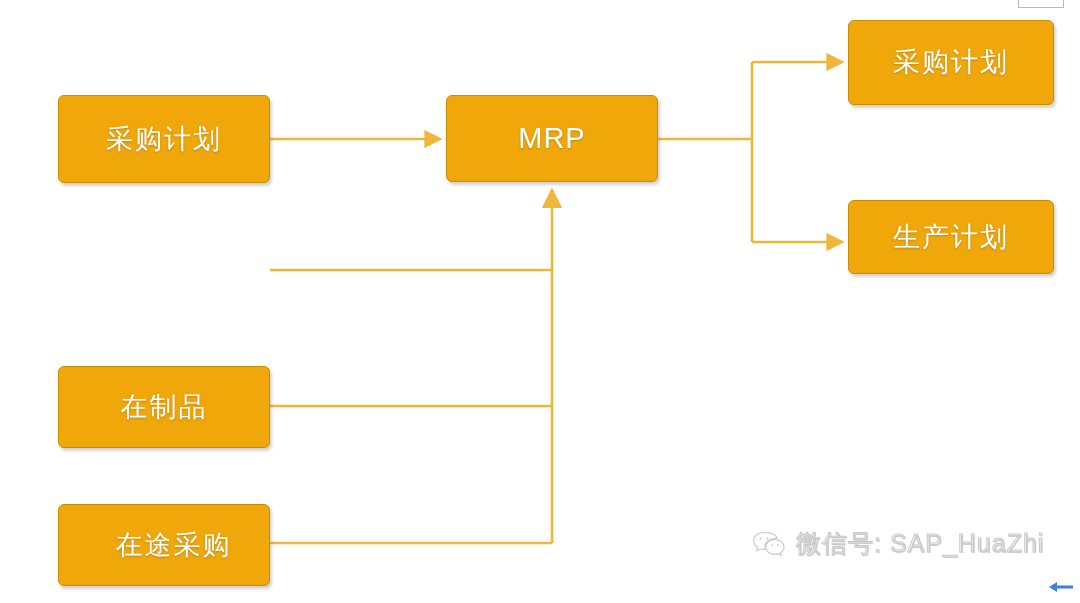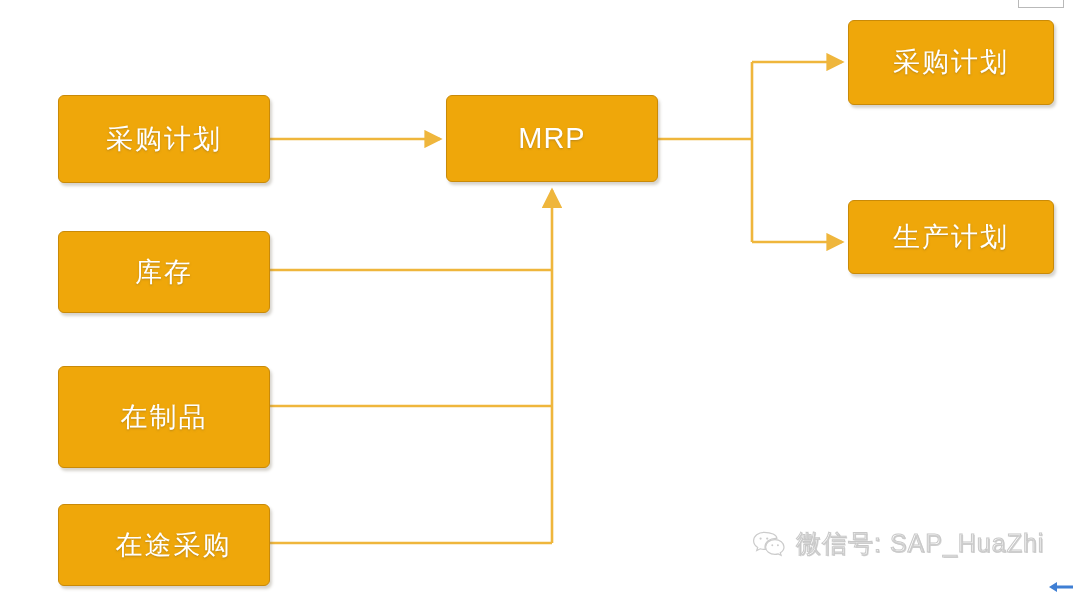--- a/index.html
+++ b/index.html
@@ -47,21 +47,21 @@
     user-select: none;
   }
   .node-label.latin {
     font-size: 29px;
     letter-spacing: 1px;
   }
   
   #node-sales   { left: 58px;  top: 95px;  width: 212px; height: 88px; }
   #node-mrp     { left: 446px; top: 95px;  width: 212px; height: 87px; }
   #node-stock   { left: 58px;  top: 231px; width: 212px; height: 82px; }
-  #node-wip     { left: 58px;  top: 366px; width: 212px; height: 102px; }
+  #node-wip     { left: 58px;  top: 366px; width: 212px; height: 82px; }
   #node-transit { left: 58px;  top: 504px; width: 212px; height: 82px; padding-left: 19px; }
   #node-purch   { left: 848px; top: 20px;  width: 206px; height: 85px; }
   #node-prod    { left: 848px; top: 200px; width: 206px; height: 74px; }
 
   
   .corner-frag {
     position: absolute;
     left: 1018px;
     top: -16px;
     width: 46px;
@@ -147,23 +147,20 @@
   </svg>
 
   <div class="node" id="node-sales">
     <span class="node-label">采购计划</span>
   </div>
 
   <div class="node" id="node-mrp">
     <span class="node-label latin">MRP</span>
   </div>
 
-  <div class="node" id="node-stock">
-    <span class="node-label">库存</span>
-  </div>
 
   <div class="node" id="node-wip">
     <span class="node-label">在制品</span>
   </div>
 
   <div class="node" id="node-transit">
     <span class="node-label">在途采购</span>
   </div>
 
   <div class="node" id="node-purch">

